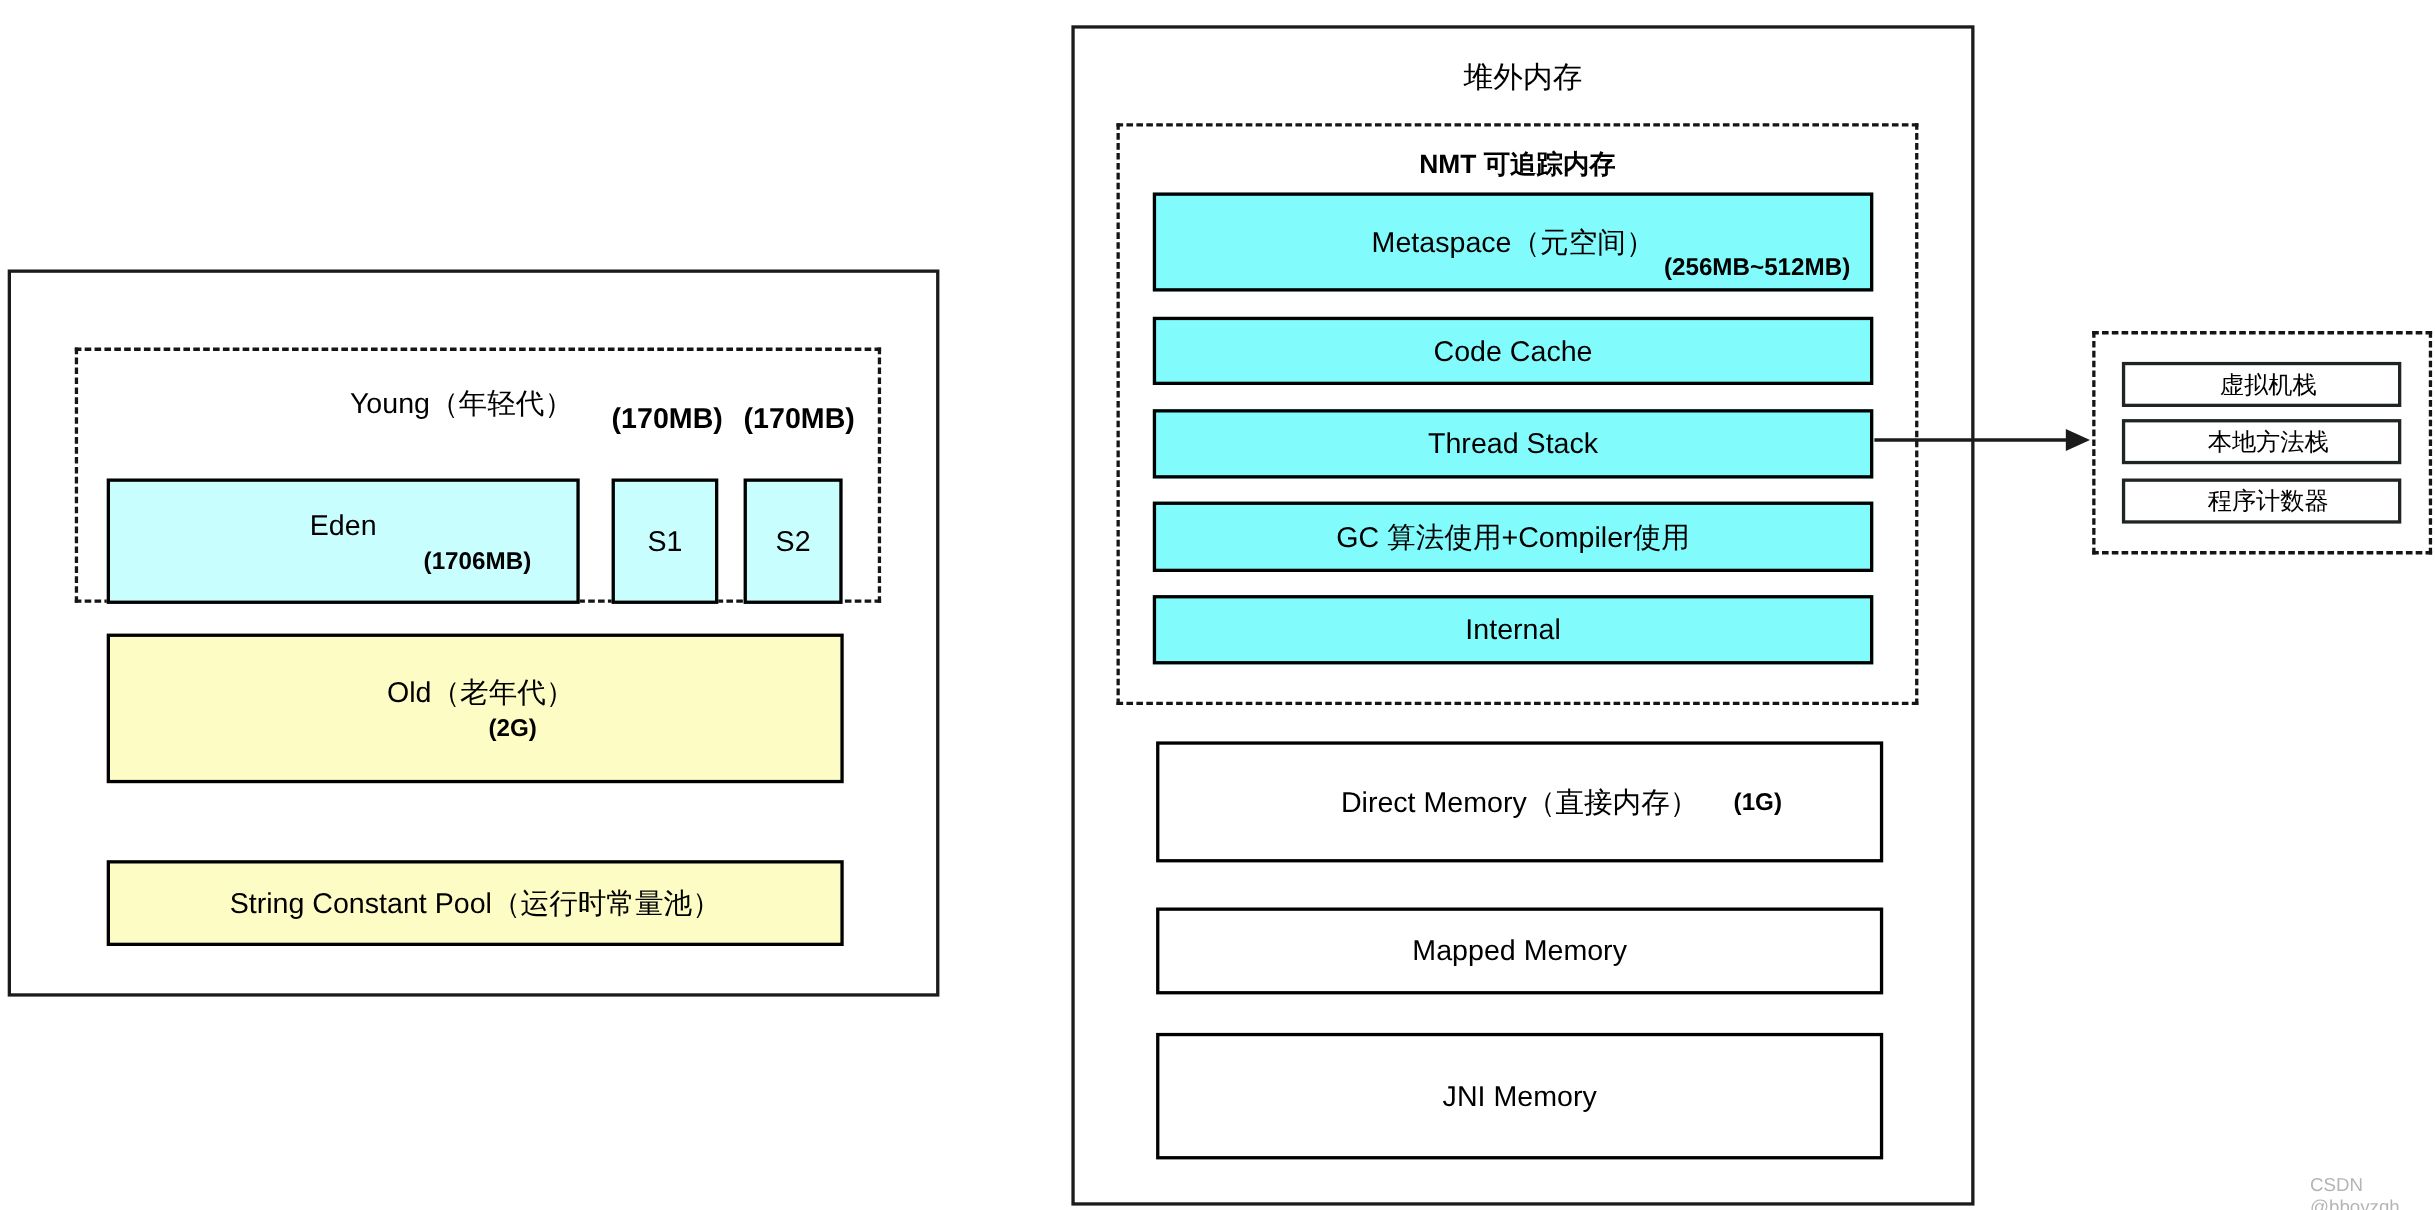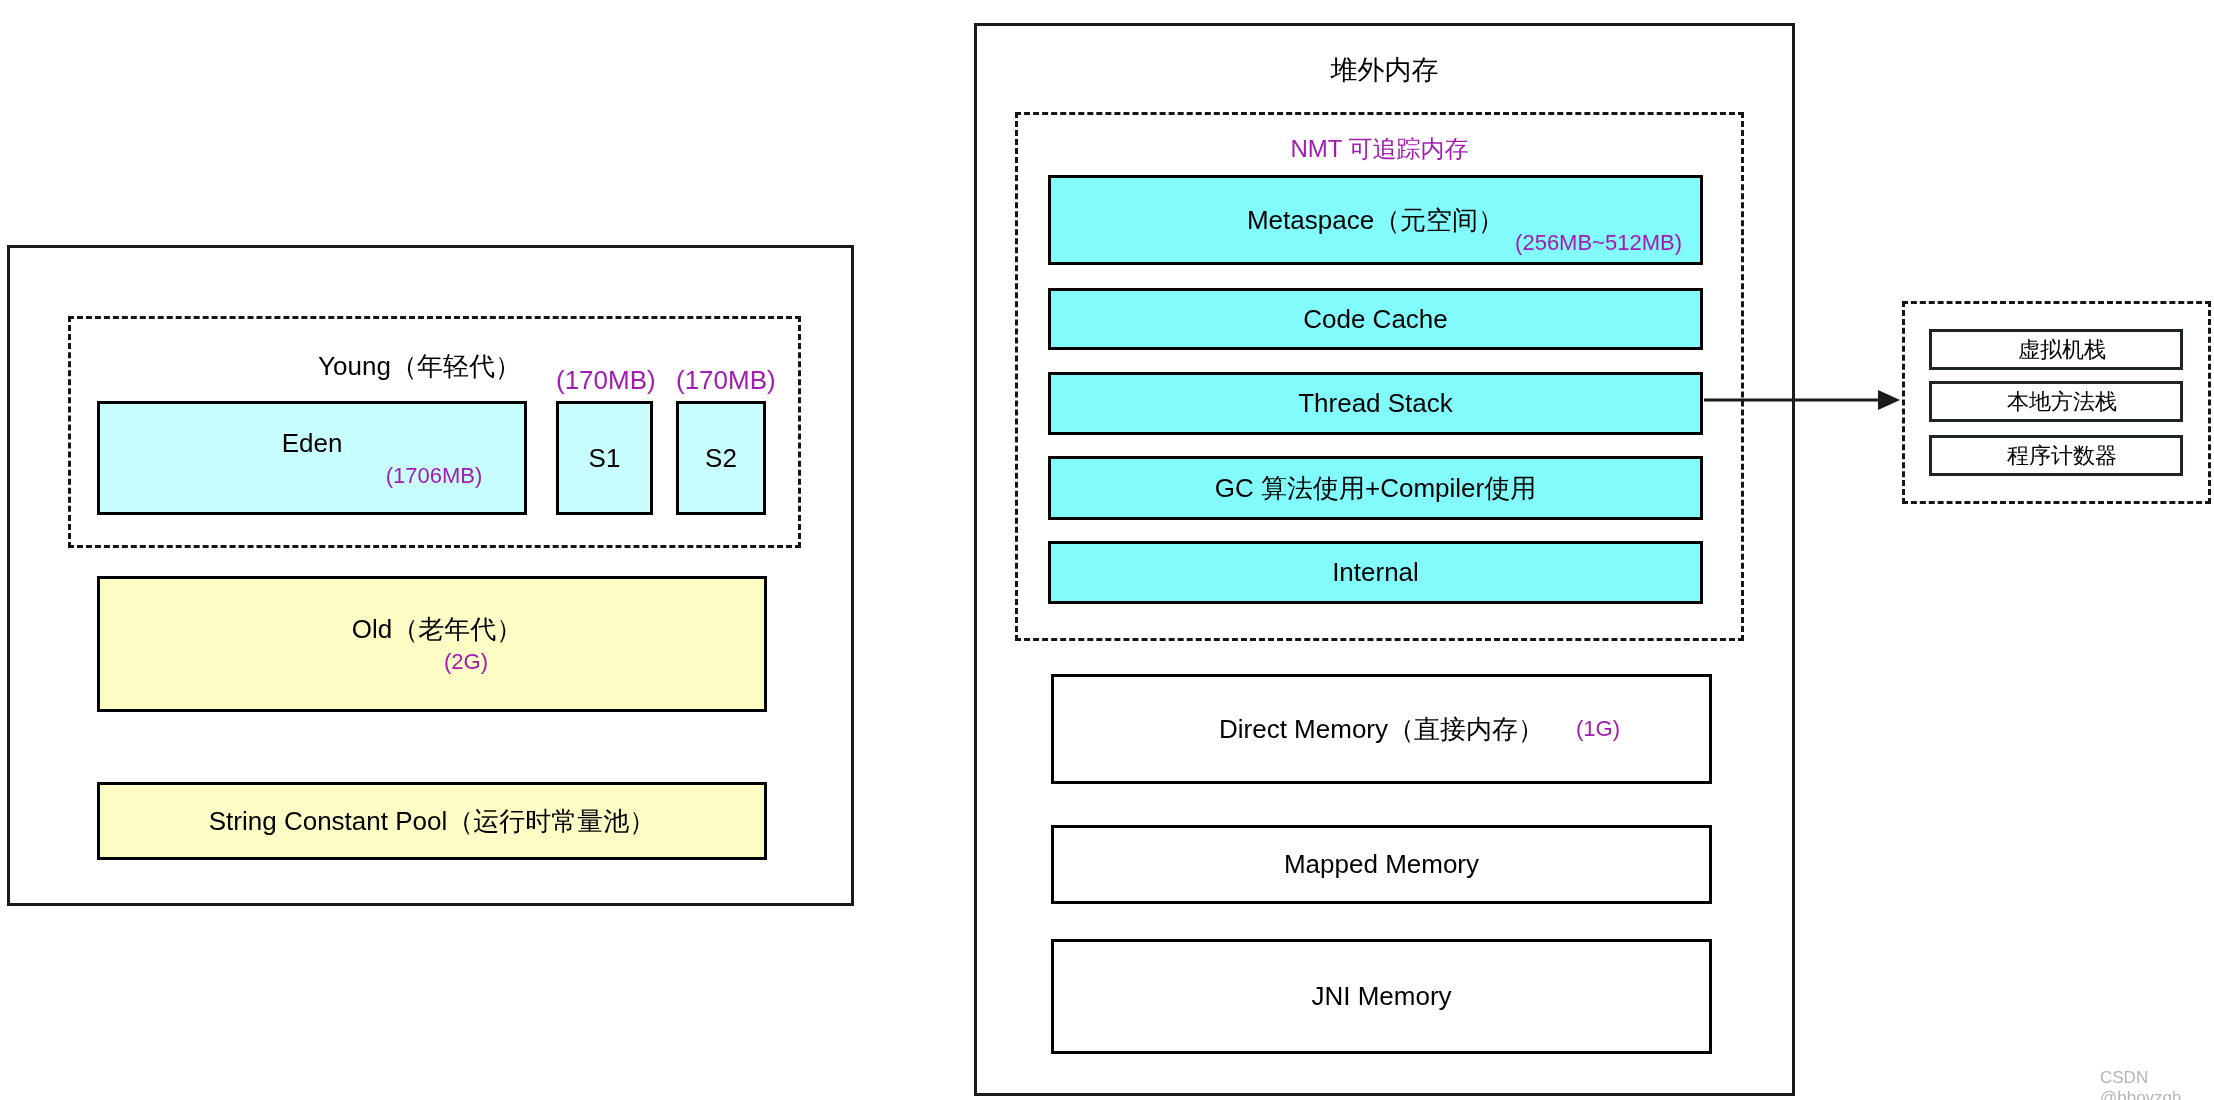--- a/index.html
+++ b/index.html
@@ -5,25 +5,25 @@
   html,body{margin:0;padding:0;background:#fff;}
   #canvas{
     position:relative;width:2214px;height:1100px;background:#fff;overflow:hidden;
     font-family:"Liberation Sans","DejaVu Sans",sans-serif;color:#000;
   }
   .panel{position:absolute;border:3px solid #1b1b1b;background:#fff;}
   .dashed{position:absolute;border:3px dashed #151515;background:transparent;}
   .box{position:absolute;border:3px solid #000000;display:flex;align-items:center;justify-content:center;
        font-size:26px;line-height:1.25;text-align:center;box-sizing:border-box;}
   .col{flex-direction:column;}
-  .cyan-light{background:#c9feff;}
+  .cyan-light{background:#c9feff;margin-top:34px;}
   .cyan{background:#82fbfc;}
   .yellow{background:#fcfcc4;}
   .white{background:#ffffff;}
-  .red{color:#a21caf;font-weight:400;}
+  .red{color:#000000;font-weight:700;}
   .ptitle{position:absolute;left:0;right:0;text-align:center;font-size:27px;}
   .ptitle .red{font-size:24px;margin-left:30px;}
   .small-red{font-size:22px;}
   .floating-label{position:absolute;font-size:26px;text-align:center;}
   .detail-box{position:absolute;border:3px solid #1f2424;background:#fff;display:flex;align-items:center;
        justify-content:center;font-size:22px;box-sizing:border-box;padding-left:12px;}
   #watermark{position:absolute;left:2100px;top:1068px;font-size:17px;color:#b5b5b5;}
 </style>
 </head>
 <body>

